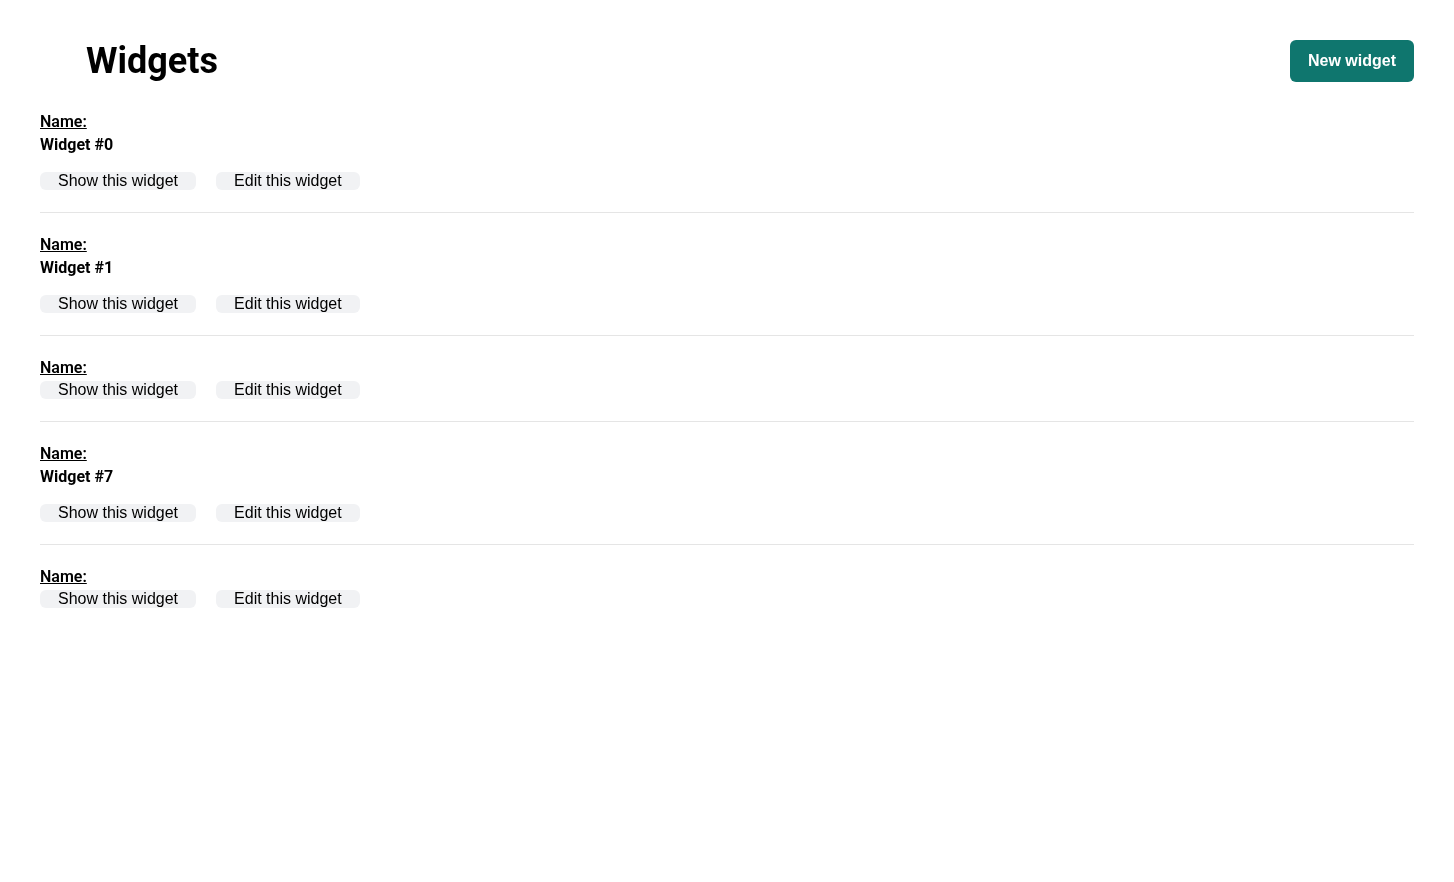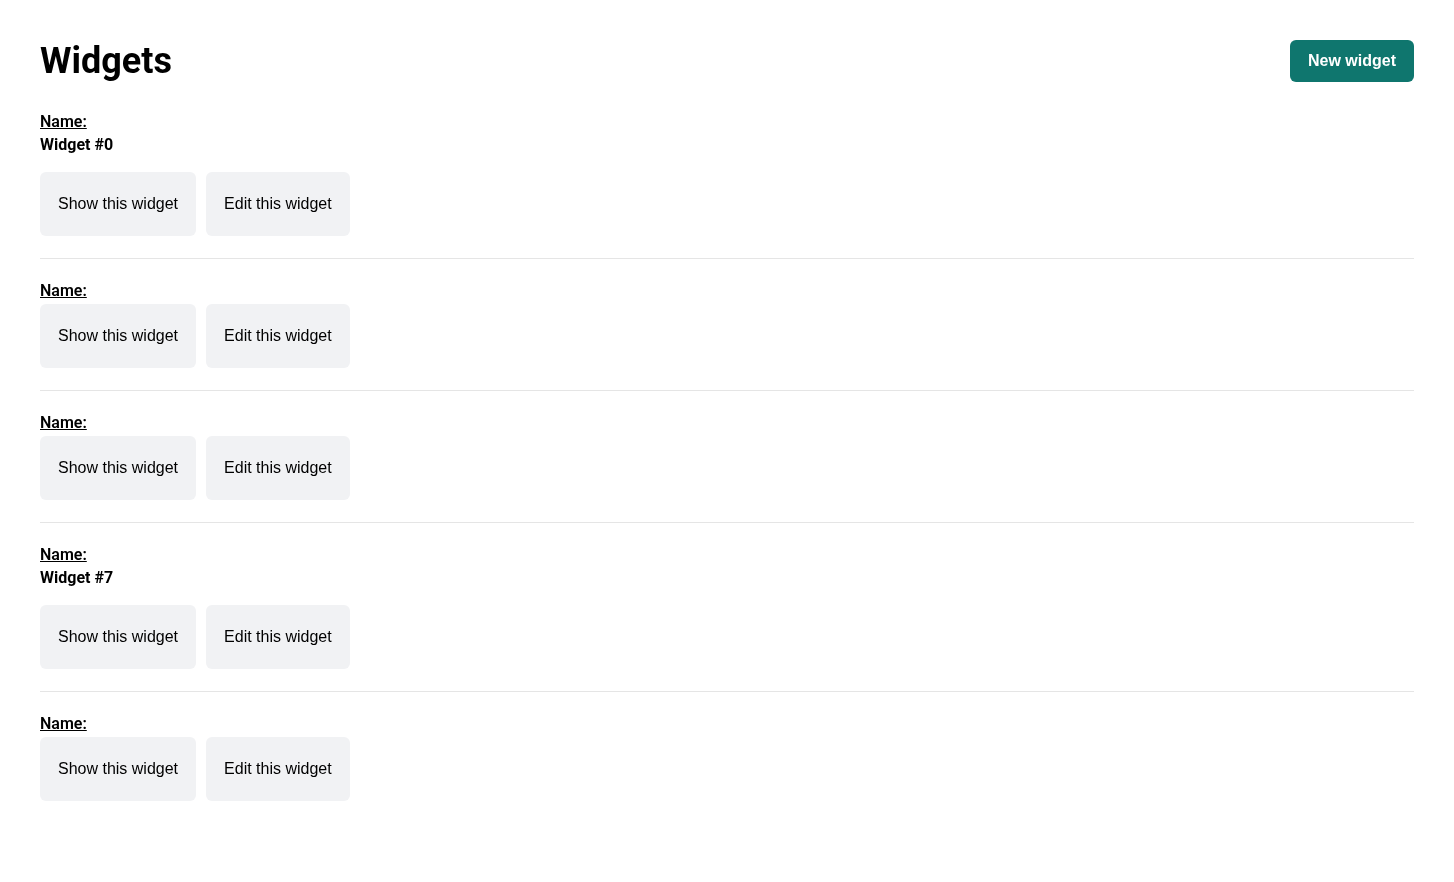--- a/index.html
+++ b/index.html
@@ -15,20 +15,21 @@
     }
     .header {
       display: flex;
       justify-content: space-between;
       align-items: center;
       margin-bottom: 30px;
     }
     .page-title {
       font-size: 36px;
       font-weight: 700;
+      margin-left: 46px;
     }
     .btn-primary {
       background: #0f766e;
       color: #ffffff;
       border: none;
       padding: 12px 18px;
       font-size: 16px;
       font-weight: 700;
       border-radius: 6px;
       cursor: pointer;
@@ -49,26 +50,26 @@
     }
     .field-value {
       font-size: 16px;
       font-weight: 700;
       margin-bottom: 18px;
     }
     .btn-secondary {
       background: #f1f2f4;
       color: #000000;
       border: none;
-      padding: 23px 18px;
+      padding: 0 18px;
       font-size: 16px;
       font-weight: 500;
       border-radius: 6px;
       cursor: pointer;
-      margin-right: 10px;
+      margin-right: 20px;
     }
     .actions {
       display: flex;
       gap: 0;
     }
   </style>
 </head>
 <body>
 
 <div class="header">
@@ -82,20 +83,21 @@
     <div class="field-label">Name:</div>
     <div class="field-value">Widget #0</div>
     <div class="actions">
       <button class="btn-secondary">Show this widget</button>
       <button class="btn-secondary">Edit this widget</button>
     </div>
   </div>
 
   <div class="widget-item">
     <div class="field-label">Name:</div>
+    <div class="field-value">Widget #1</div>
     <div class="actions">
       <button class="btn-secondary">Show this widget</button>
       <button class="btn-secondary">Edit this widget</button>
     </div>
   </div>
 
   <div class="widget-item">
     <div class="field-label">Name:</div>
     <div class="actions">
       <button class="btn-secondary">Show this widget</button>

